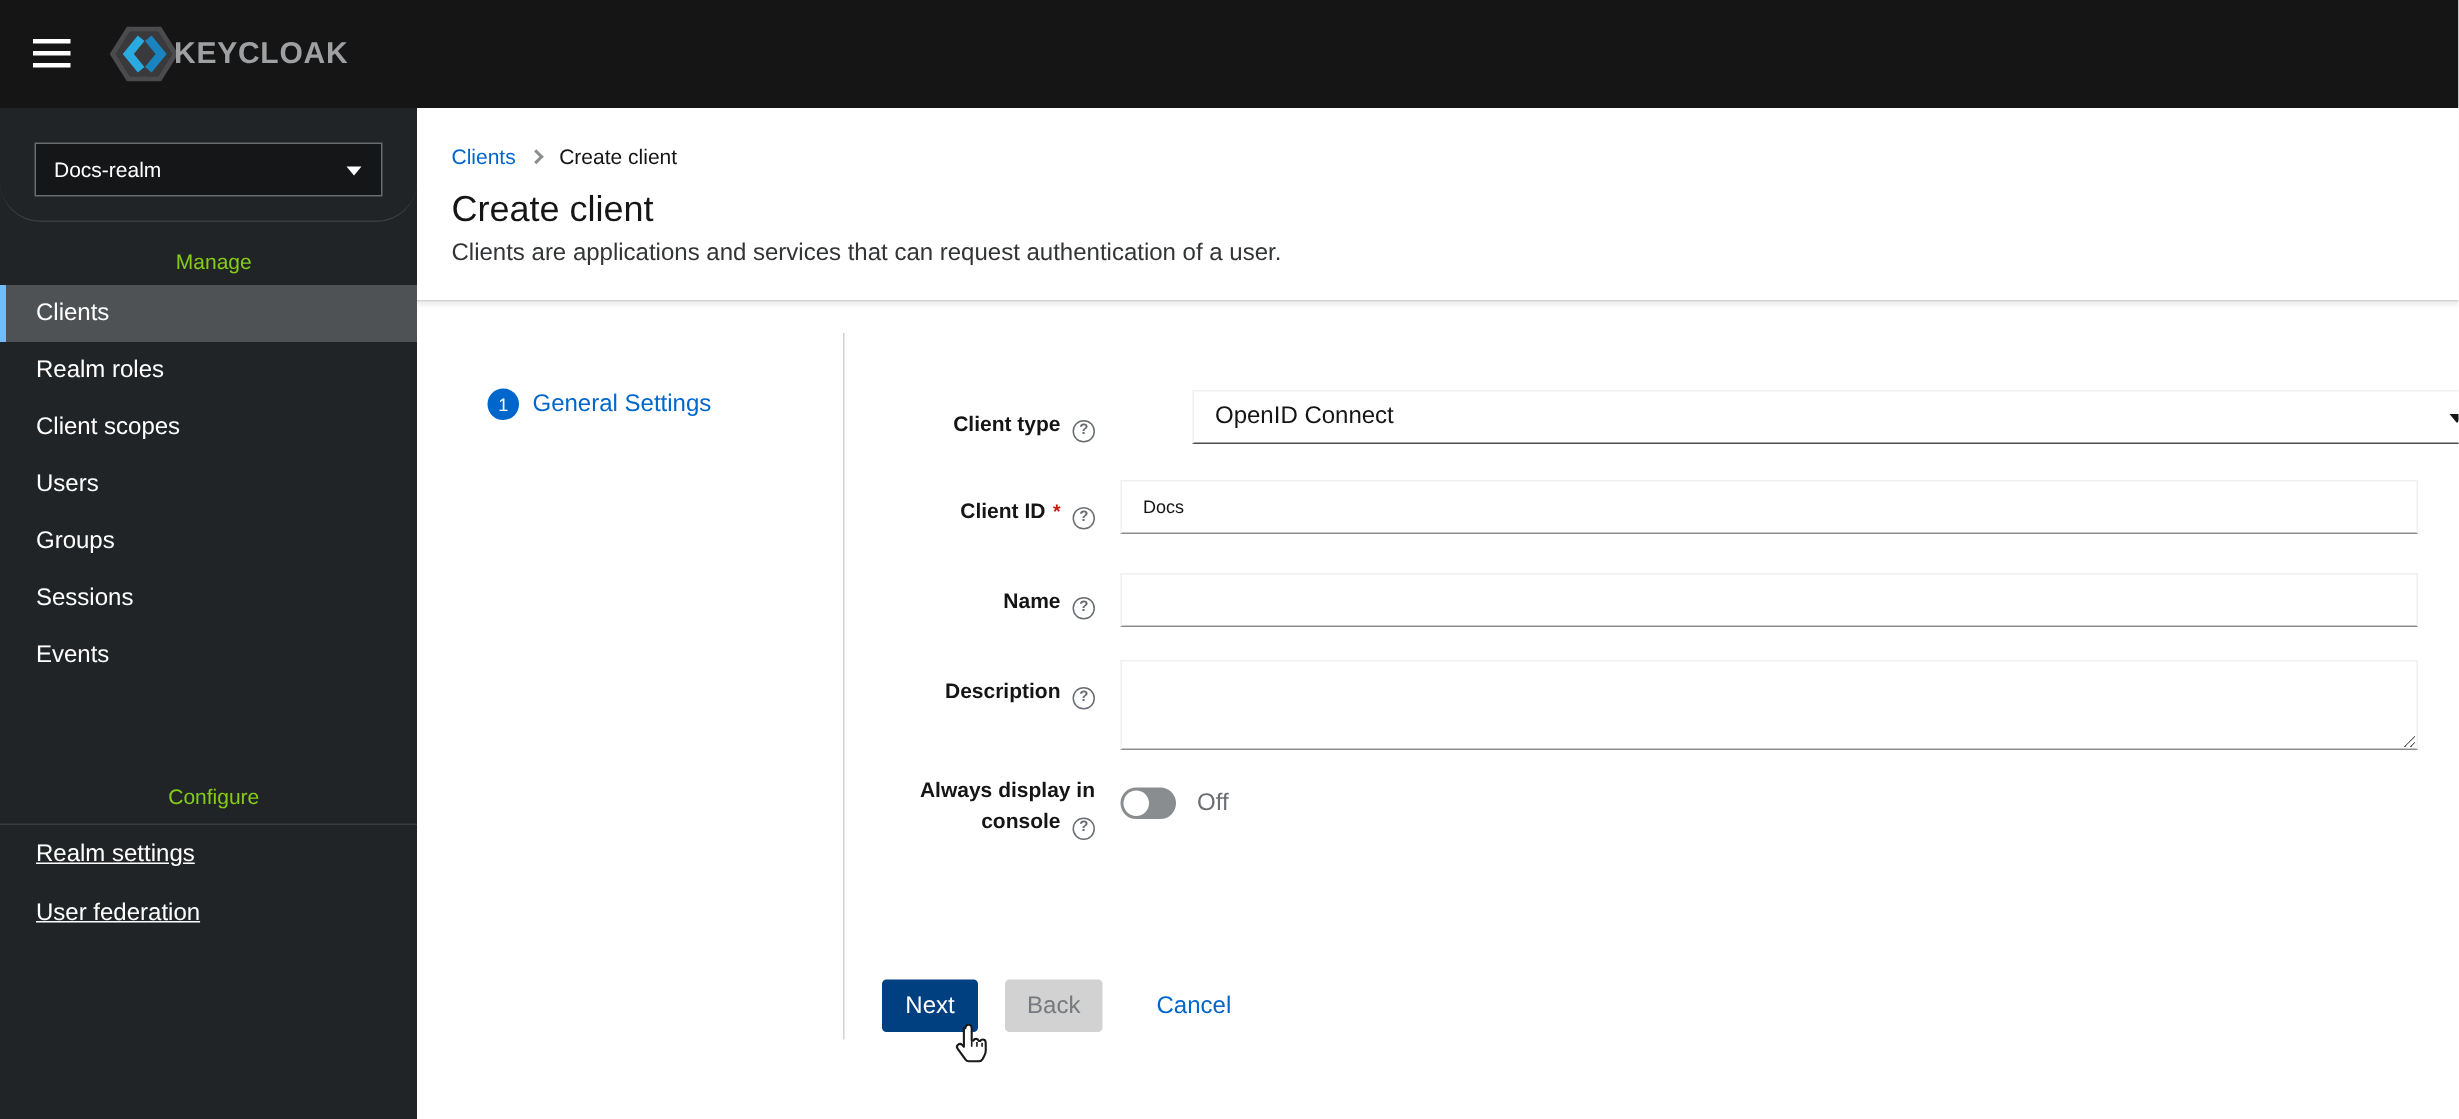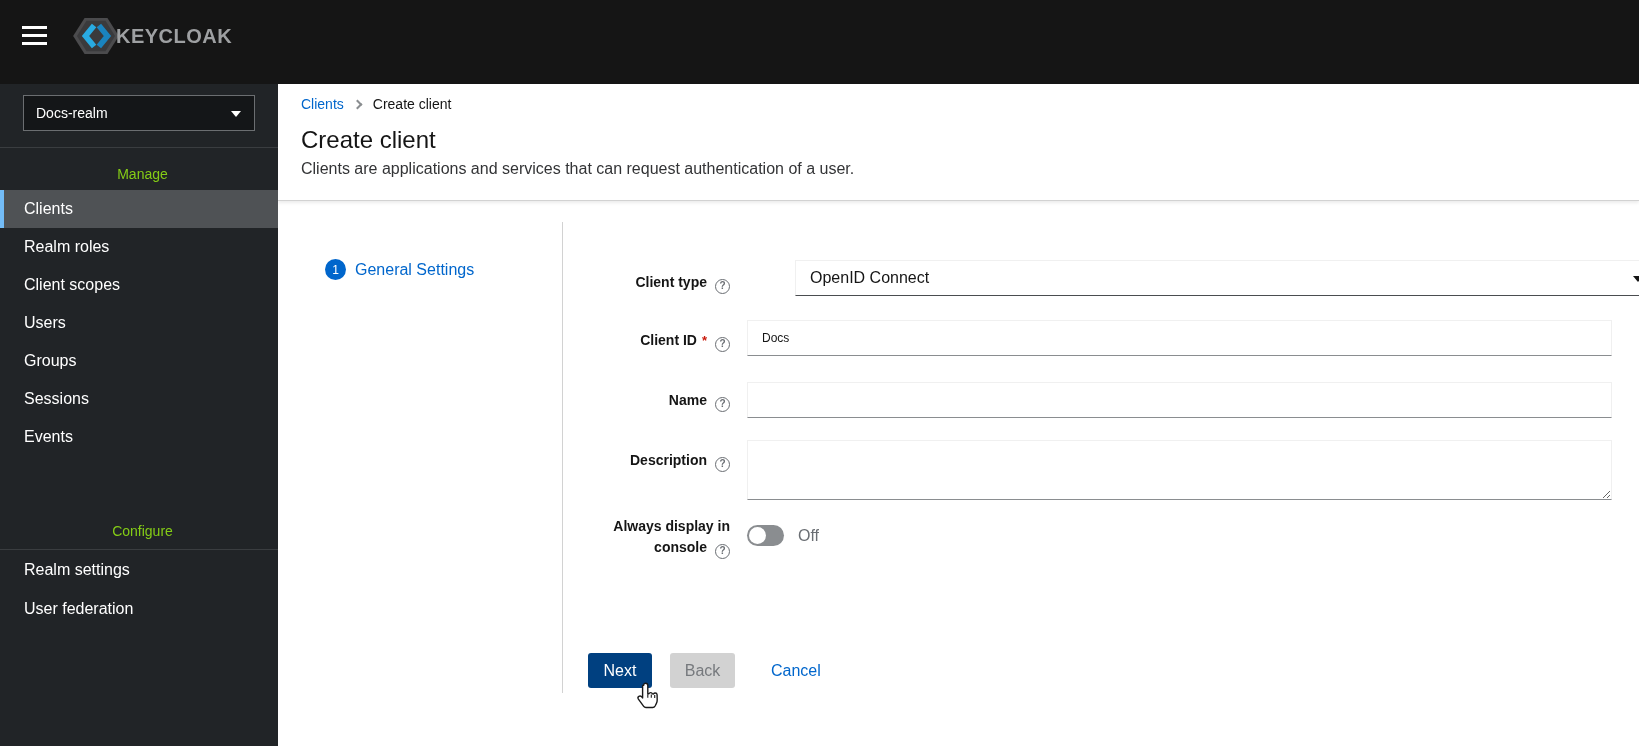--- a/index.html
+++ b/index.html
@@ -1,38 +1,38 @@
 <!DOCTYPE html>
 <html><head>
 <meta charset="utf-8">
 <style>
   * { margin:0; padding:0; box-sizing:border-box; }
   html,body { width:1639px; height:746px; overflow:hidden; background:#fff;
               font-family:"Liberation Sans", sans-serif; }
   .app { position:relative; width:1639px; height:746px; }
 
   
-  .topbar { position:absolute; left:0; top:0; width:1639px; height:84px; background:#151515; z-index:5; }
+  .topbar { position:absolute; left:0; top:0; width:1639px; height:72px; background:#151515; z-index:5; }
   .hamburger { position:absolute; left:22px; top:26px; width:25px; height:19px; cursor:pointer; }
   .hamburger span { display:block; width:25px; height:3px; background:#fff; margin-bottom:5px; }
   .brand { position:absolute; left:70px; top:16px; display:flex; align-items:center; height:40px; }
   .brand-text { font-size:20px; font-weight:700; letter-spacing:.5px; color:#9ea0a2; margin-left:-6px; }
 
   
   .sidebar { position:absolute; left:0; top:72px; width:278px; height:674px; background:#212427; z-index:4; }
-  .realm-wrap { padding:23px 23px 16px 23px; border-bottom:1px solid #3a3d40; }
+  .realm-wrap { padding:23px 23px 16px 23px; border-bottom:1px solid #3a3d40;border-radius:27px; }
   .realm-select { position:relative; width:232px; height:36px; background:#141618; border:1px solid #6b6e71;
                   display:flex; align-items:center; padding:0 30px 0 12px; cursor:pointer; }
   .realm-select .val { color:#fff; font-size:14px; }
   .realm-caret { position:absolute; right:13px; top:15px; width:0; height:0;
                  border-left:5px solid transparent; border-right:5px solid transparent; border-top:6px solid #fff; }
   .nav-group-title { color:#84cc16; font-size:14px; padding:18px 17px 8px 24px;text-align:center; }
   .nav-group-title.configure { margin-top:49px; padding-bottom:10px; border-bottom:1px solid #3a3d40; }
   .nav-item { height:38px; display:flex; align-items:center; padding-left:24px; color:#fff; font-size:16px; cursor:pointer; }
-  .nav-item.cfg { height:39px; }
+  .nav-item.cfg { height:39px;text-decoration:underline; }
   .nav-item.current { background:#4f5255; border-left:4px solid #73bcf7; padding-left:20px; }
 
   
   .main { position:absolute; left:278px; top:72px; width:1361px; height:674px; background:#fff; }
   .page-header { position:absolute; left:0; top:0; width:1361px; height:129px; background:#fff;
                  border-bottom:1px solid #d2d2d2; box-shadow:0 2px 3px rgba(0,0,0,.08); z-index:2; }
   .breadcrumb { position:absolute; left:23px; top:24px; display:flex; align-items:center; font-size:14px; }
   .crumb-link { color:#0066cc; text-decoration:none; cursor:pointer; }
   .crumb-sep { width:7px; height:7px; border-top:2px solid #8a8d90; border-right:2px solid #8a8d90;
                transform:rotate(45deg); margin:0 12px 0 10px; }

